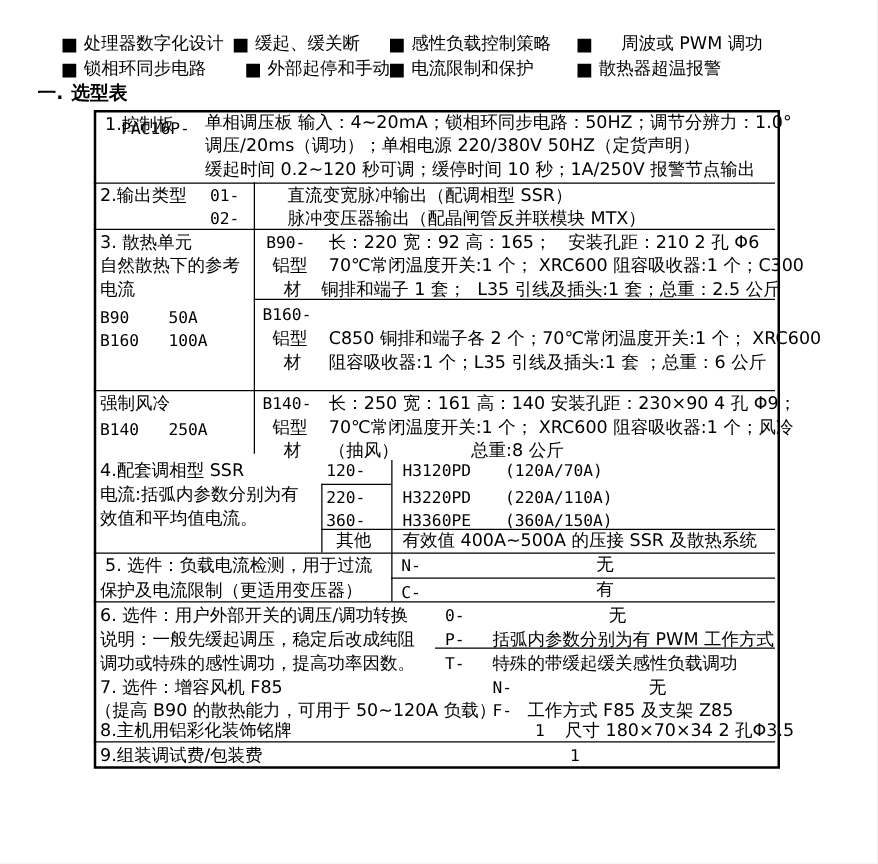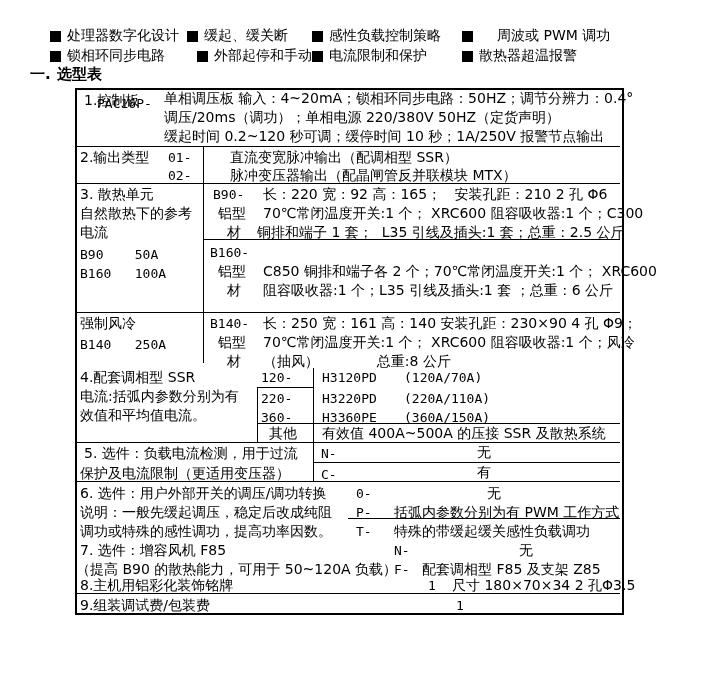--- a/index.html
+++ b/index.html
@@ -53,21 +53,21 @@
   <div class="hl" style="left:313px;top:462px;width:307px"></div>
   <div class="hl" style="left:75px;top:481px;width:545px"></div>
   <div class="hl" style="left:348px;top:518px;width:272px"></div>
   <div class="hl" style="left:75px;top:593px;width:545px"></div>
   <div class="vl" style="left:203px;top:146px;height:217px"></div>
   <div class="vl" style="left:313px;top:368px;height:113px"></div>
   <div class="vl" style="left:257px;top:387px;height:55px"></div>
 
   <div class="t" style="left:84px;top:92px">1.控制板</div>
   <div class="t m" style="left:97px;top:96px">PAC16P-</div>
-  <div class="t" style="left:164px;top:90px">单相调压板 输入：4~20mA；锁相环同步电路：50HZ；调节分辨力：0.4°</div>
+  <div class="t" style="left:164px;top:90px">单相调压板 输入：4~20mA；锁相环同步电路：50HZ；调节分辨力：1.0°</div>
   <div class="t" style="left:164px;top:109px">调压/20ms（调功）；单相电源 220/380V 50HZ（定货声明）</div>
   <div class="t" style="left:164px;top:128px">缓起时间 0.2~120 秒可调；缓停时间 10 秒；1A/250V 报警节点输出</div>
 
   <div class="t" style="left:80px;top:149px">2.输出类型</div>
   <div class="t m" style="left:168px;top:150px">01-</div>
   <div class="t m" style="left:168px;top:168px">02-</div>
   <div class="t" style="left:230px;top:167px">脉冲变压器输出（配晶闸管反并联模块 MTX）</div>
   <div class="t" style="left:230px;top:149px">直流变宽脉冲输出（配调相型 SSR）</div>
 
   <div class="t" style="left:80px;top:186px">3. 散热单元</div>
@@ -128,21 +128,21 @@
   <div class="t m" style="left:356px;top:505px">P-</div>
   <div class="t" style="left:394px;top:504px">括弧内参数分别为有 PWM 工作方式</div>
   <div class="t m" style="left:356px;top:524px">T-</div>
   <div class="t" style="left:394px;top:523px">特殊的带缓起缓关感性负载调功</div>
 
   <div class="t" style="left:80px;top:542px">7. 选件：增容风机 F85</div>
   <div class="t" style="left:76px;top:561px">（提高 B90 的散热能力，可用于 50~120A 负载）</div>
   <div class="t m" style="left:394px;top:543px">N-</div>
   <div class="t" style="left:519px;top:542px">无</div>
   <div class="t m" style="left:394px;top:562px">F-</div>
-  <div class="t" style="left:422px;top:561px">配套调相型 F85 及支架 Z85</div>
+  <div class="t" style="left:422px;top:561px">工作方式 F85 及支架 Z85</div>
 
   <div class="t" style="left:80px;top:577px">8.主机用铝彩化装饰铭牌</div>
   <div class="t m" style="left:428px;top:578px">1</div>
   <div class="t" style="left:452px;top:577px">尺寸 180×70×34 2 孔Φ3.5</div>
 
   <div class="t" style="left:80px;top:597px">9.组装调试费/包装费</div>
   <div class="t m" style="left:456px;top:598px">1</div>
 
 </div>
 

